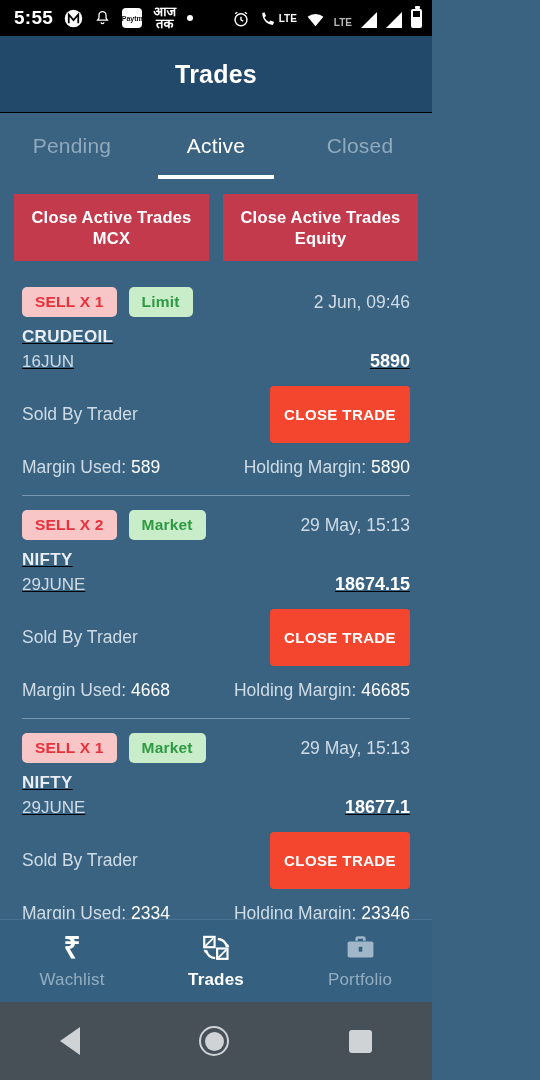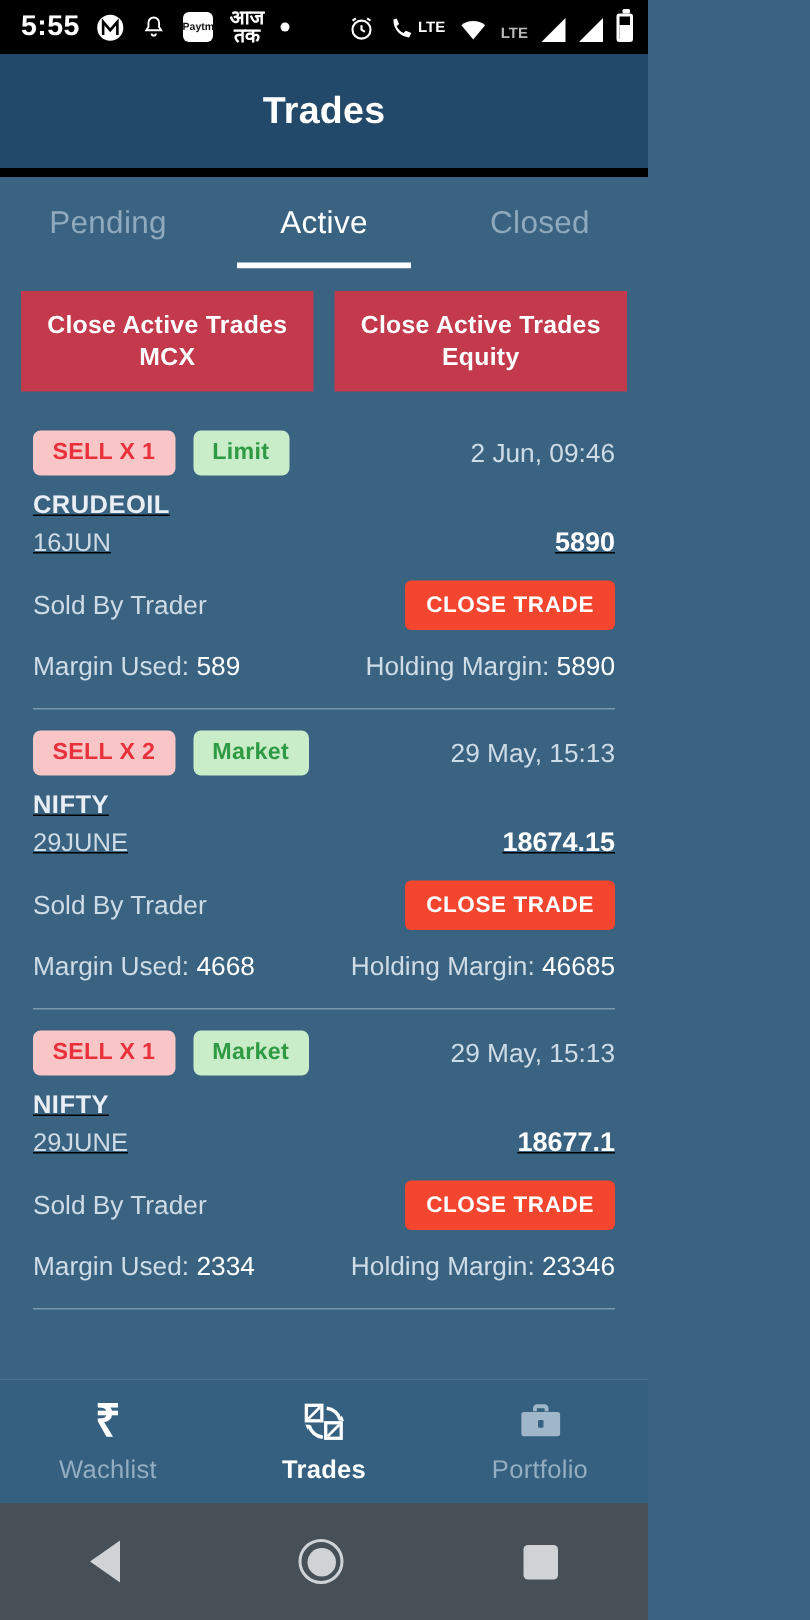--- a/index.html
+++ b/index.html
@@ -44,21 +44,21 @@
   
   .appbar {
     flex:0 0 76px; background:#23496a;
     display:flex; align-items:center; justify-content:center;
   }
   .appbar-title { color:#fff; font-size:25px; font-weight:700; letter-spacing:.2px; }
 
   
   .tabs {
     flex:0 0 67px; background:#3a6382; display:flex;
-    border-top:6px solid #000000;
+    border-top:1px solid #000000;
   }
   .tab {
     flex:1; display:flex; align-items:center; justify-content:center;
     position:relative; font-size:21px; color:#8fa9bd; letter-spacing:.2px;
   }
   .tab.active { color:#ffffff; }
   .tab.active::after {
     content:""; position:absolute; bottom:0; left:14px; right:14px;
     height:4px; background:#fff;
   }
@@ -91,21 +91,21 @@
   .row-sym { margin-top:10px; align-items:center;text-decoration:underline; }
   .sym-name { color:#e8eef4; font-size:17px; font-weight:700; letter-spacing:.3px; }
   .sym-exp { color:#cfdce6; font-size:17px; margin-top:5px; }
   .price { color:#ffffff; font-size:18px; font-weight:700; align-self:flex-end; }
 
   .row-mid { margin-top:14px; min-height:34px;gap:20px; }
   .soldby { color:#cfdce6; font-size:17.5px; }
   .close-trade {
     background:#f4452f; color:#fff; border:none; font-family:inherit;
     font-size:15px; font-weight:700; letter-spacing:.4px;
-    padding:8px 14px; border-radius:4px; cursor:pointer;
+    padding:20px 14px; border-radius:4px; cursor:pointer;
   }
   .row-bot { margin-top:14px; }
   .margin-lbl { color:#cfdce6; font-size:17.5px; }
   .margin-lbl b { color:#ffffff; font-weight:400; }
 
   
   .bottomnav {
     flex:0 0 83px; background:#35607f; display:flex;
     border-top:1px solid #4a7192;
   }

